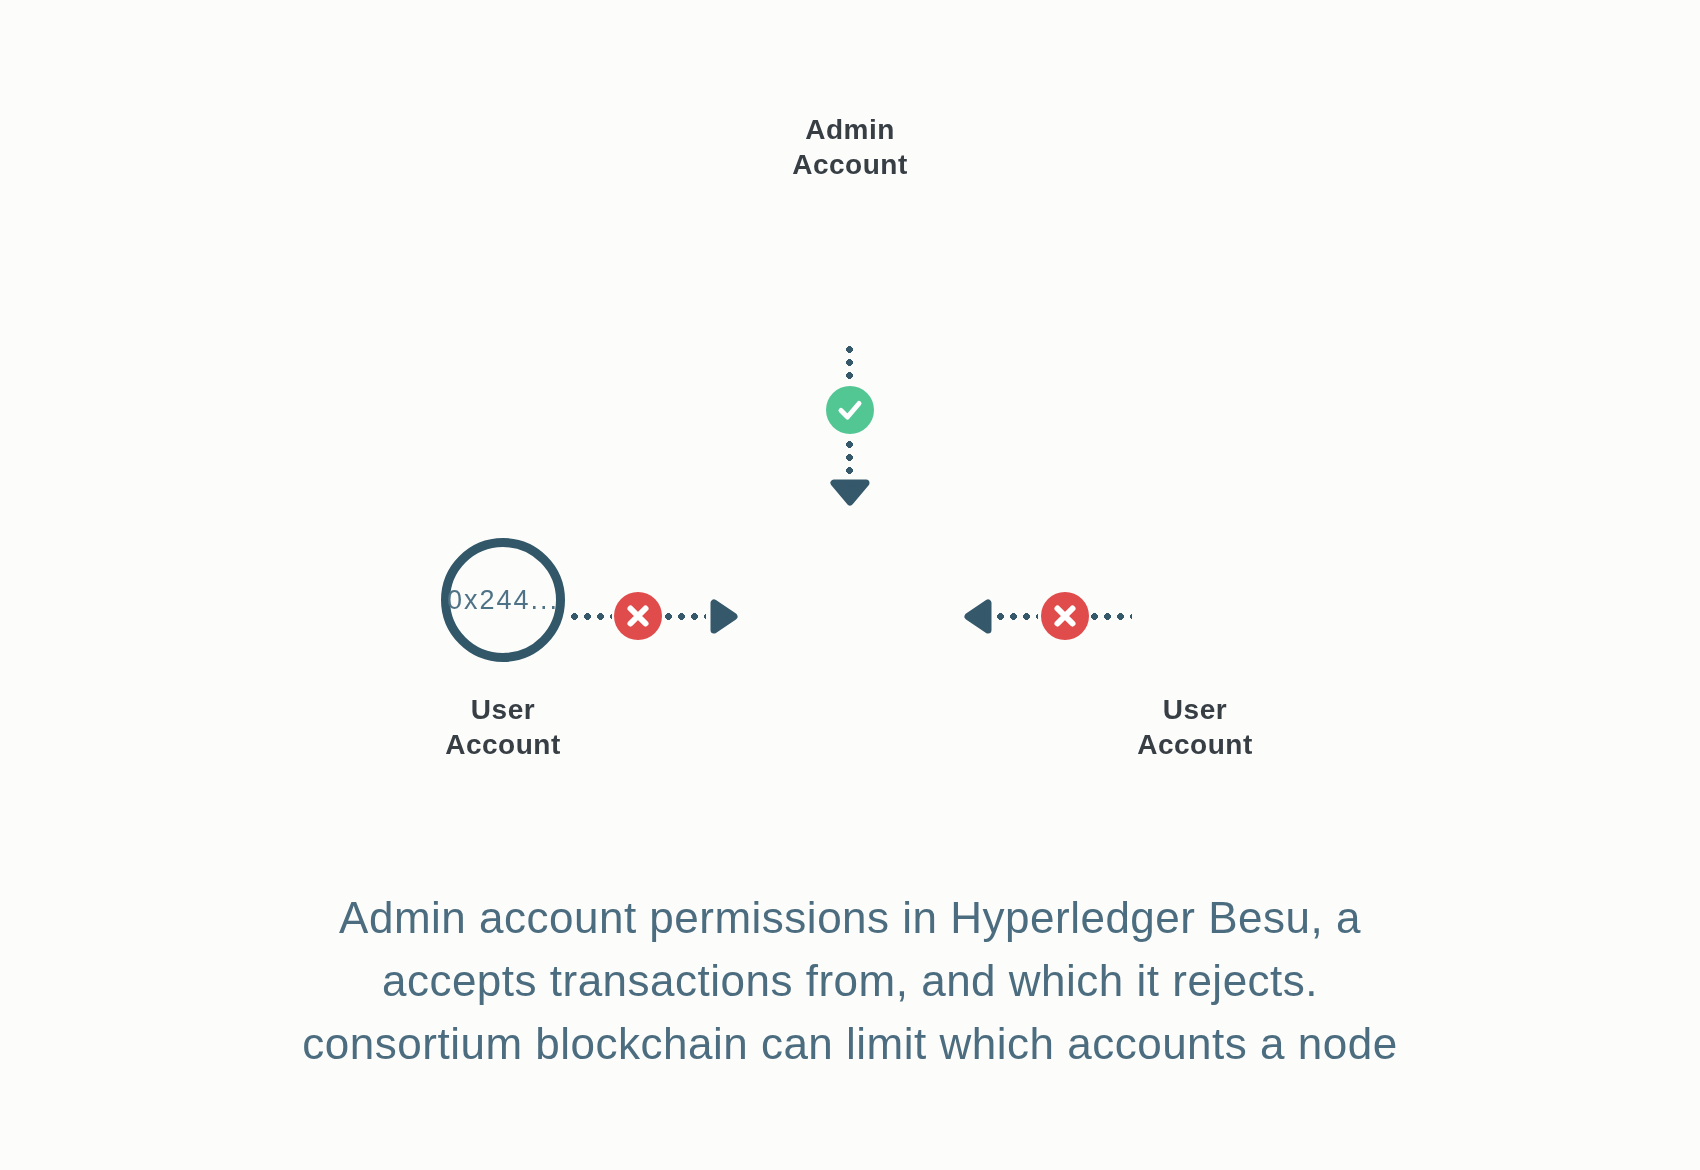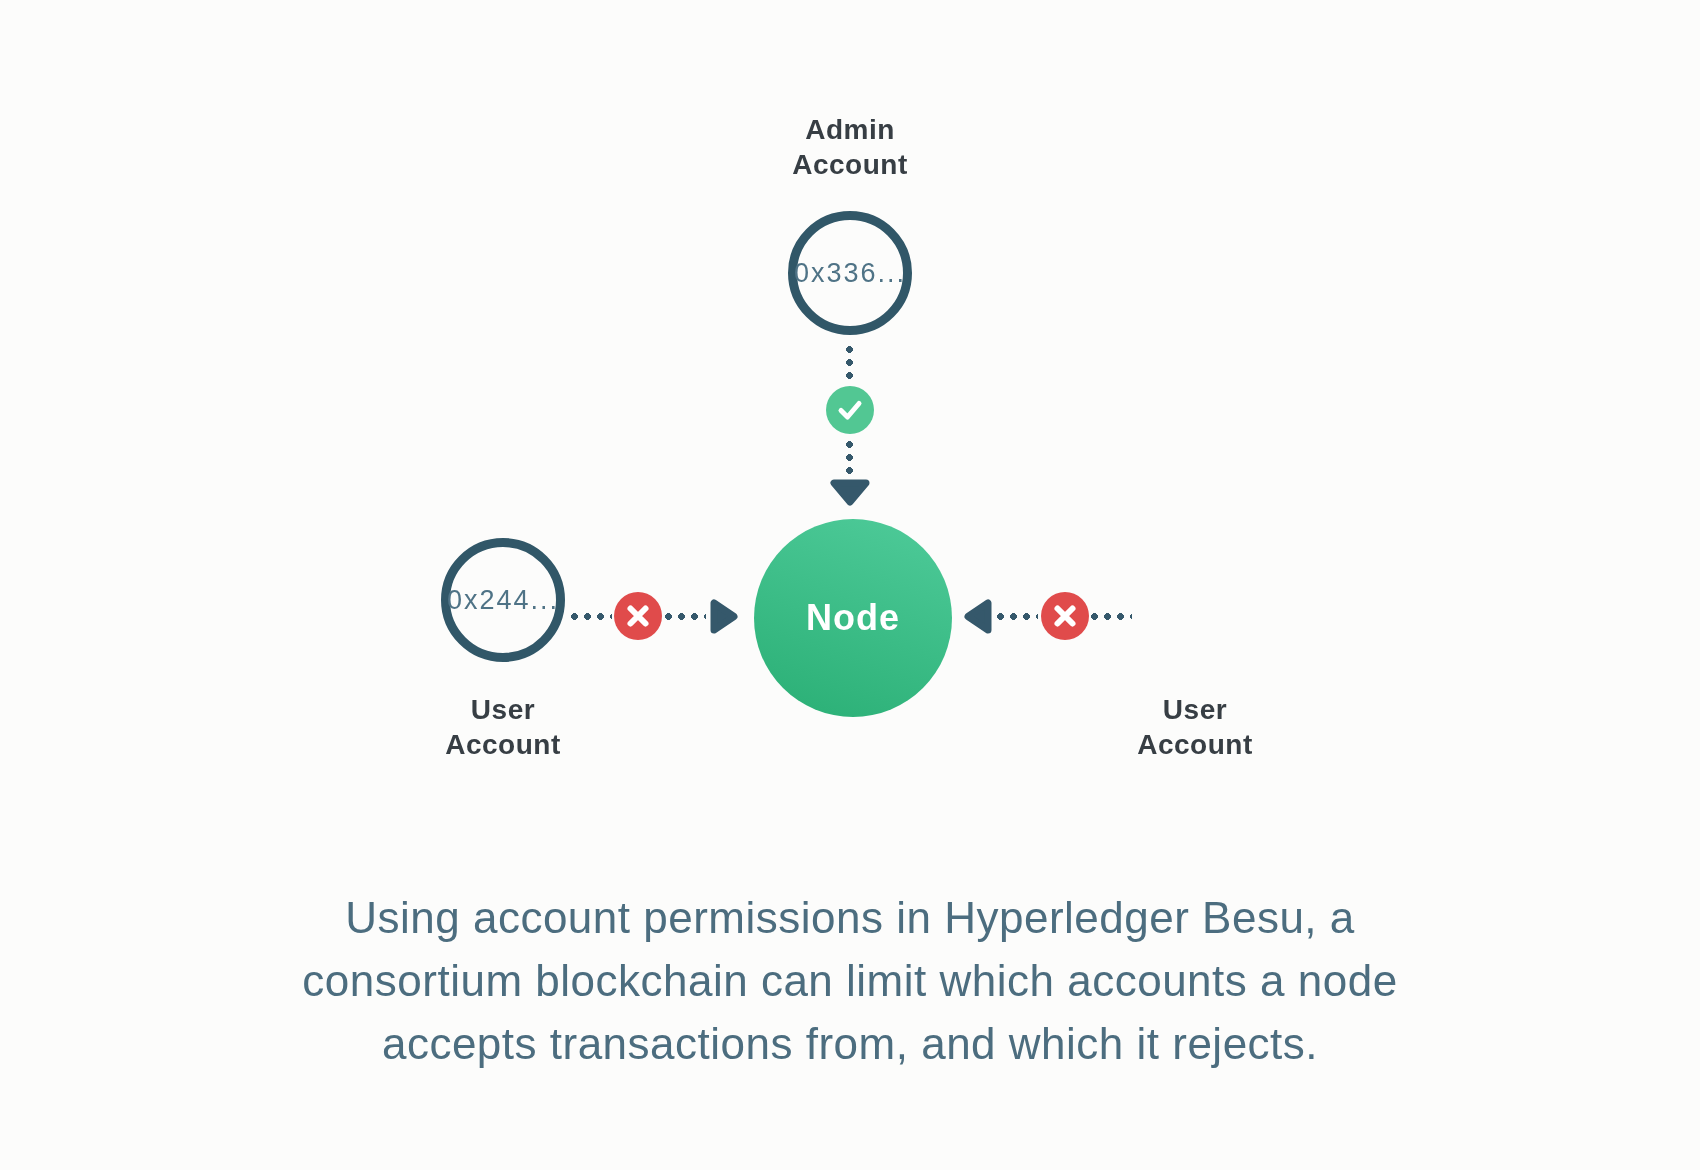--- a/index.html
+++ b/index.html
@@ -116,40 +116,34 @@
 </style>
 </head>
 <body>
 
 <div class="canvas">
 
   <div class="acct-label label-admin">
     <div>Admin</div>
     <div>Account</div>
   </div>
-  <div class="account-circle circle-admin">
-    <span class="addr">0x336...</span>
-  </div>
 
   <div class="dots-v vdots-1"></div>
   <div class="badge badge-check">
     <svg width="30" height="30" viewBox="0 0 30 30">
       <path d="M6 15.5 L12.5 22 L24 8.5" fill="none" stroke="#ffffff" stroke-width="5" stroke-linecap="round" stroke-linejoin="round"></path>
     </svg>
   </div>
   <div class="dots-v vdots-2"></div>
   <div class="arrow arrow-down">
     <svg width="46" height="32" viewBox="0 0 46 32">
       <polygon points="7,6 39,6 23,25" fill="#35586b" stroke="#35586b" stroke-width="7" stroke-linejoin="round"></polygon>
     </svg>
   </div>
 
-  <div class="node-circle">
-    <span class="node-label">Node</span>
-  </div>
 
   <div class="account-circle circle-user-left">
     <span class="addr">0x244...</span>
   </div>
   <div class="acct-label label-user-left">
     <div>User</div>
     <div>Account</div>
   </div>
 
   <div class="dots-h hdots-l1"></div>
@@ -177,18 +171,18 @@
   </div>
   <div class="dots-h hdots-r1"></div>
   <div class="badge badge-cross cross-right">
     <svg width="26" height="26" viewBox="0 0 26 26">
       <path d="M5.5 5.5 L20.5 20.5 M20.5 5.5 L5.5 20.5" fill="none" stroke="#ffffff" stroke-width="6" stroke-linecap="round"></path>
     </svg>
   </div>
   <div class="dots-h hdots-r2"></div>
 
   <div class="caption">
-    <div>Using account permissions in Hyperledger Besu, a</div>
+    <div>Admin account permissions in Hyperledger Besu, a</div>
+    <div>accepts transactions from, and which it rejects.</div>
     <div>consortium blockchain can limit which accounts a node</div>
-    <div>accepts transactions from, and which it rejects.</div>
   </div>
 
 </div>
 
 </body></html>

